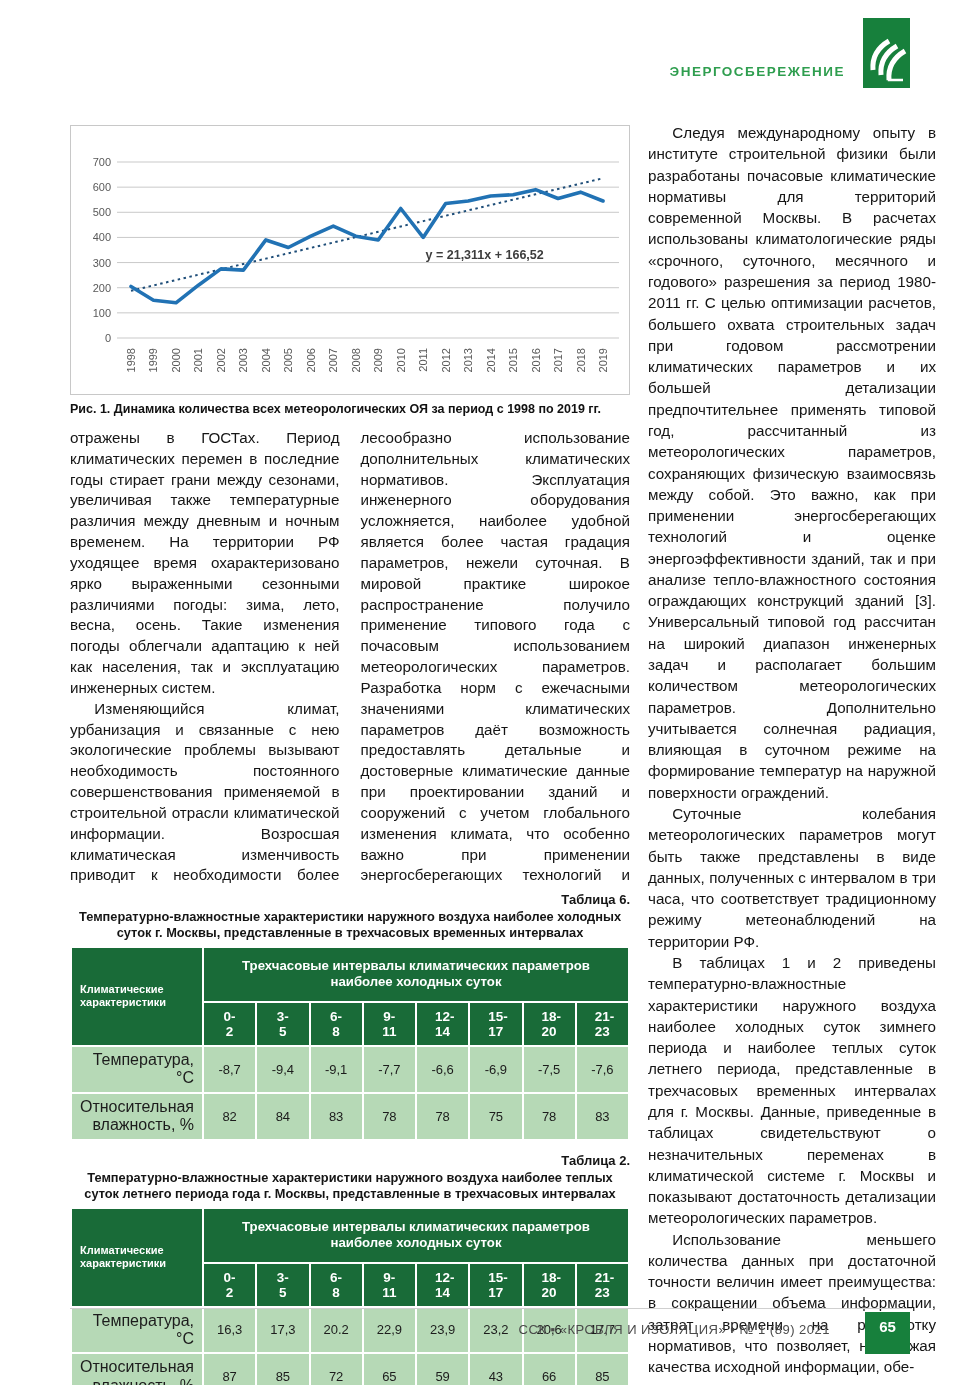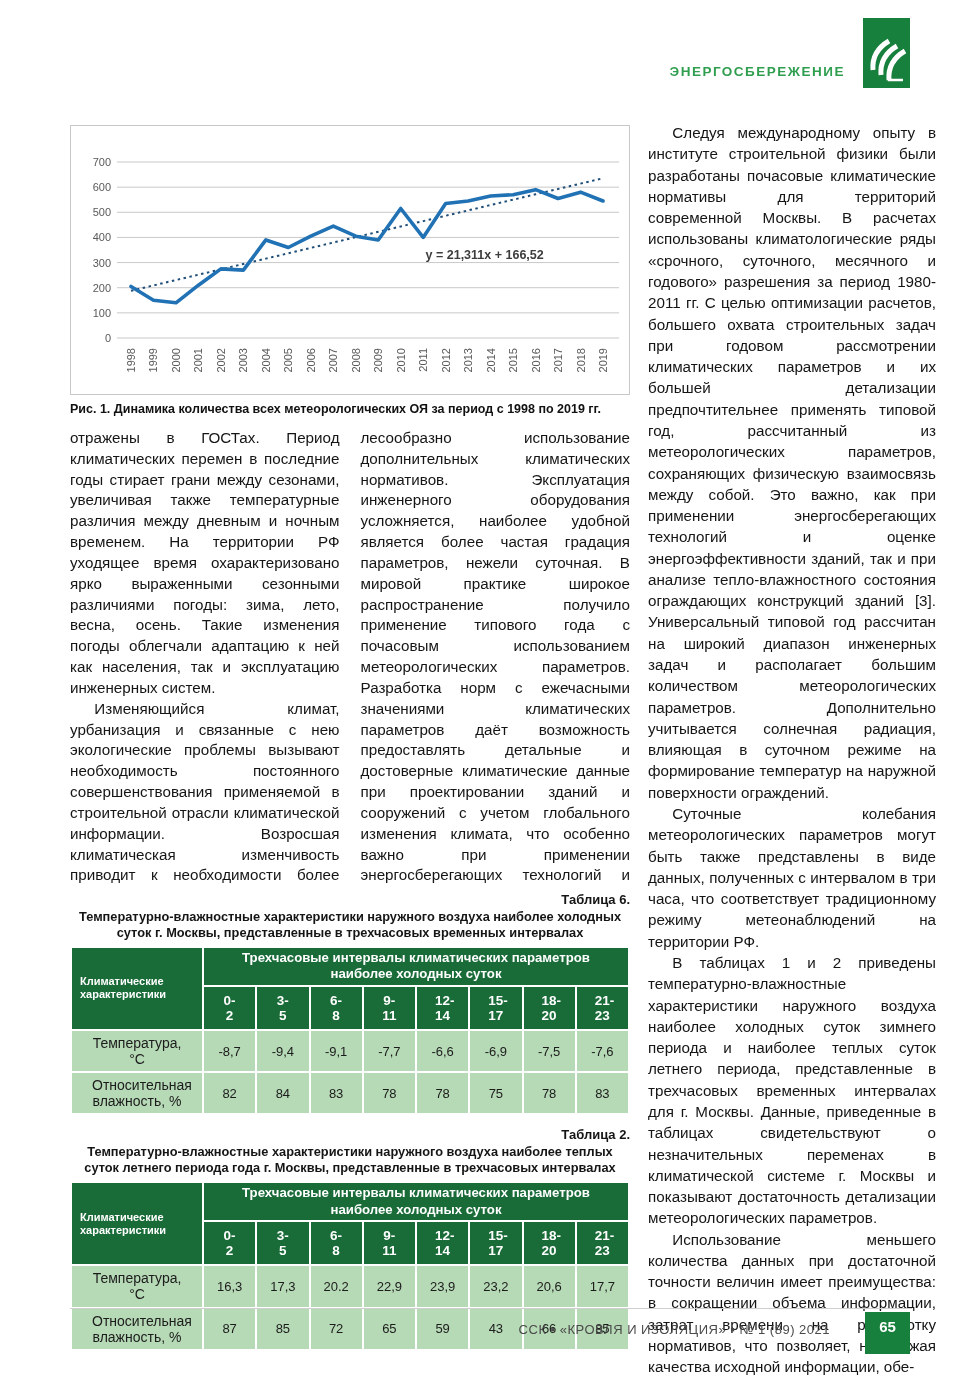--- a/index.html
+++ b/index.html
@@ -30,24 +30,24 @@
 
   
   .table-block{margin-top:2px;}
   .tbl-label{text-align:right;font-size:13px;font-weight:bold;margin-bottom:2px;}
   .tbl-caption{text-align:center;font-size:12.8px;font-weight:bold;line-height:1.25;margin-bottom:5px;}
   table.climate-table{width:560px;border-collapse:separate;border-spacing:2px;table-layout:fixed;background:#fff;}
   table.climate-table th,table.climate-table td{vertical-align:middle;}
   th.rowhead{width:130px;background:var(--tbl-dark);color:#fff;font-size:11px;font-weight:bold;
     text-align:left;padding:6px 8px;line-height:1.2;}
   th.group{background:var(--tbl-dark);color:#fff;font-size:13.2px;font-weight:bold;
-    text-align:center;padding:2px 10px;line-height:1.25;}
+    text-align:center;padding:10px 10px;line-height:1.25;}
   th.interval{background:var(--tbl-dark);color:#fff;font-size:13.5px;font-weight:bold;
     text-align:center;padding:6px 18px;}
-  td.pname{background:var(--tbl-light);font-size:14px;text-align:center;padding:4px 20px;line-height:1.15;color:#1c1c1c;}
+  td.pname{background:var(--tbl-light);font-size:16px;text-align:right;padding:4px 8px;line-height:1.15;color:#1c1c1c;}
   td.val{background:var(--tbl-light);font-size:13px;text-align:center;padding:7px 4px;color:#1c1c1c;}
 
   
   .right-col{position:absolute;left:648px;top:122px;width:288px;font-size:15.2px;line-height:1.40;
     text-align:justify;color:var(--ink);}
   .right-col p{text-indent:1.6em;}
 
   
   .footer-rule{position:absolute;left:70px;top:1308px;width:842px;height:1px;background:#cfcfcf;}
   .footer-text{position:absolute;top:1322px;right:150px;font-size:13px;color:#4a4a4a;letter-spacing:0.5px;}

